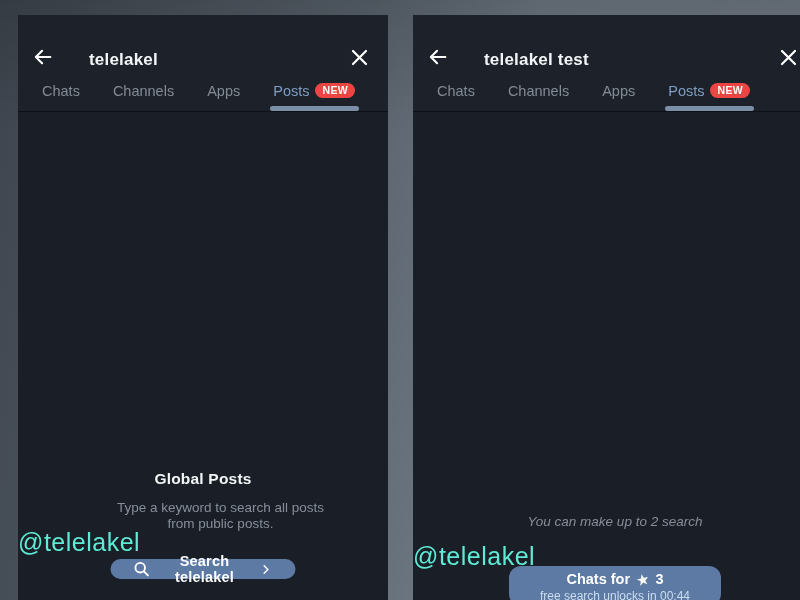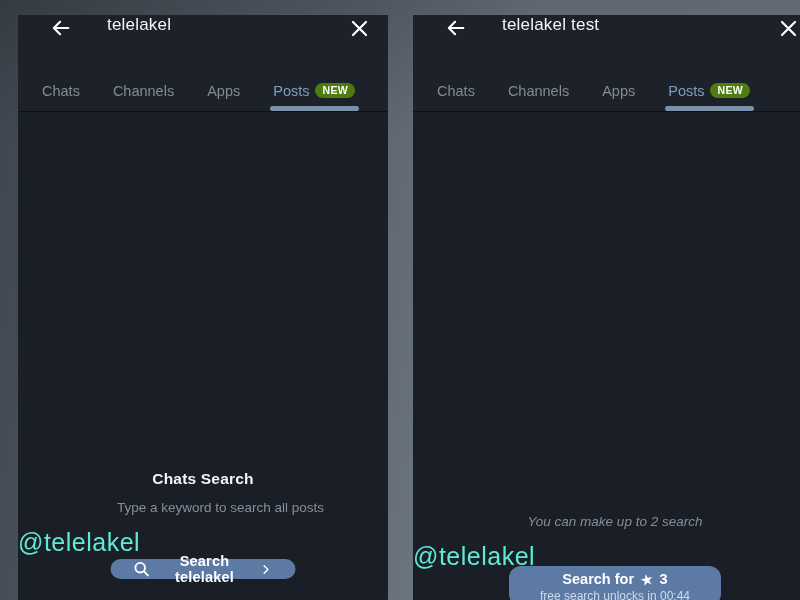--- a/index.html
+++ b/index.html
@@ -13,42 +13,42 @@
   .panel {
     position:absolute; top:15px; bottom:0;
     background:#1a1f27; overflow:hidden;
     display:flex; flex-direction:column;
   }
   .panel.left  { left:18px;  width:370px; }
   .panel.right { left:413px; width:404px; }
 
   .hdr { background:#1d222a; flex:0 0 auto; }
   .hdr-row {
-    height:55px; display:flex; align-items:flex-start; padding:0 16px 0 30px;
+    height:55px; display:flex; align-items:flex-end; padding:0 16px 0 12px;font-weight:bold;
   }
   .back-btn, .close-btn {
     width:26px; height:26px; display:flex; align-items:center; justify-content:center;
     cursor:pointer; flex:0 0 auto;
   }
   .query {
     margin-left:33px; color:#f2f4f6; font-size:17px; letter-spacing:0.2px;
     white-space:nowrap; flex:1 1 auto; cursor:text;
   }
   .tab-row {
     height:42px; display:flex; align-items:stretch; padding-left:24px;
     border-bottom:1px solid #0d1015; white-space:nowrap; overflow:hidden;
   }
   .tab {
     display:flex; align-items:center; margin-right:33px;
     color:#848b95; font-size:14.5px; font-weight:500; cursor:pointer;
     position:relative; flex:0 0 auto;justify-content:center;
   }
   .tab.active { color:#7e9dc2; }
   .tab .new-badge {
-    margin-left:6px; background:#4d7c0f; color:#ffffff;
+    margin-left:6px; background:#ef4444; color:#ffffff;
     font-size:10.5px; font-weight:700; letter-spacing:0.4px;
     padding:2.5px 7px; border-radius:9px; line-height:1;
   }
   .tab .underline {
     position:absolute; left:-3px; right:-4px; bottom:0; height:5px;
     background:#7b90a6; border-radius:3px;
   }
 
   .content { position:relative; flex:1 1 auto; background:#1a1f27; }
   .c-title {
@@ -123,23 +123,24 @@
         </div>
       <div class="tab active">
         <span>Posts</span>
         <span class="new-badge">NEW</span>
         <span class="underline"></span>
       </div>
 
     </div>
   </div>
   <div class="content">
-    <div class="c-title">Chats Search</div>
+    <div class="c-title">Global Posts</div>
     <div class="c-desc">
       <div>Type a keyword to search all posts</div>
+      <div>from public posts.</div>
     </div>
     <div class="c-watermark">@telelakel</div>
     <button class="search-btn">
       <span class="icon">
         <svg width="16" height="16" viewBox="0 0 16 16">
             <circle cx="6.7" cy="6.7" r="4.8" stroke="#ffffff" stroke-width="1.9" fill="none"></circle>
             <path d="M10.4 10.4l4 4" stroke="#ffffff" stroke-width="1.9" stroke-linecap="round"></path>
           </svg>
       </span>
       <span class="btn-label">Search telelakel</span>
@@ -190,20 +191,20 @@
 
     </div>
   </div>
   <div class="content">
     <div class="c-desc">
       <div>You can make up to 2 search</div>
     </div>
     <div class="c-watermark">@telelakel</div>
     <button class="search-btn">
       <span class="btn-line1">
-        <span>Search for</span>
+        <span>Chats for</span>
         <span class="star-glyph">★</span>
         <span>3</span>
       </span>
       <span class="btn-sub">free search unlocks in 00:44</span>
     </button>
   </div>
 </div>
 
 </body></html>

